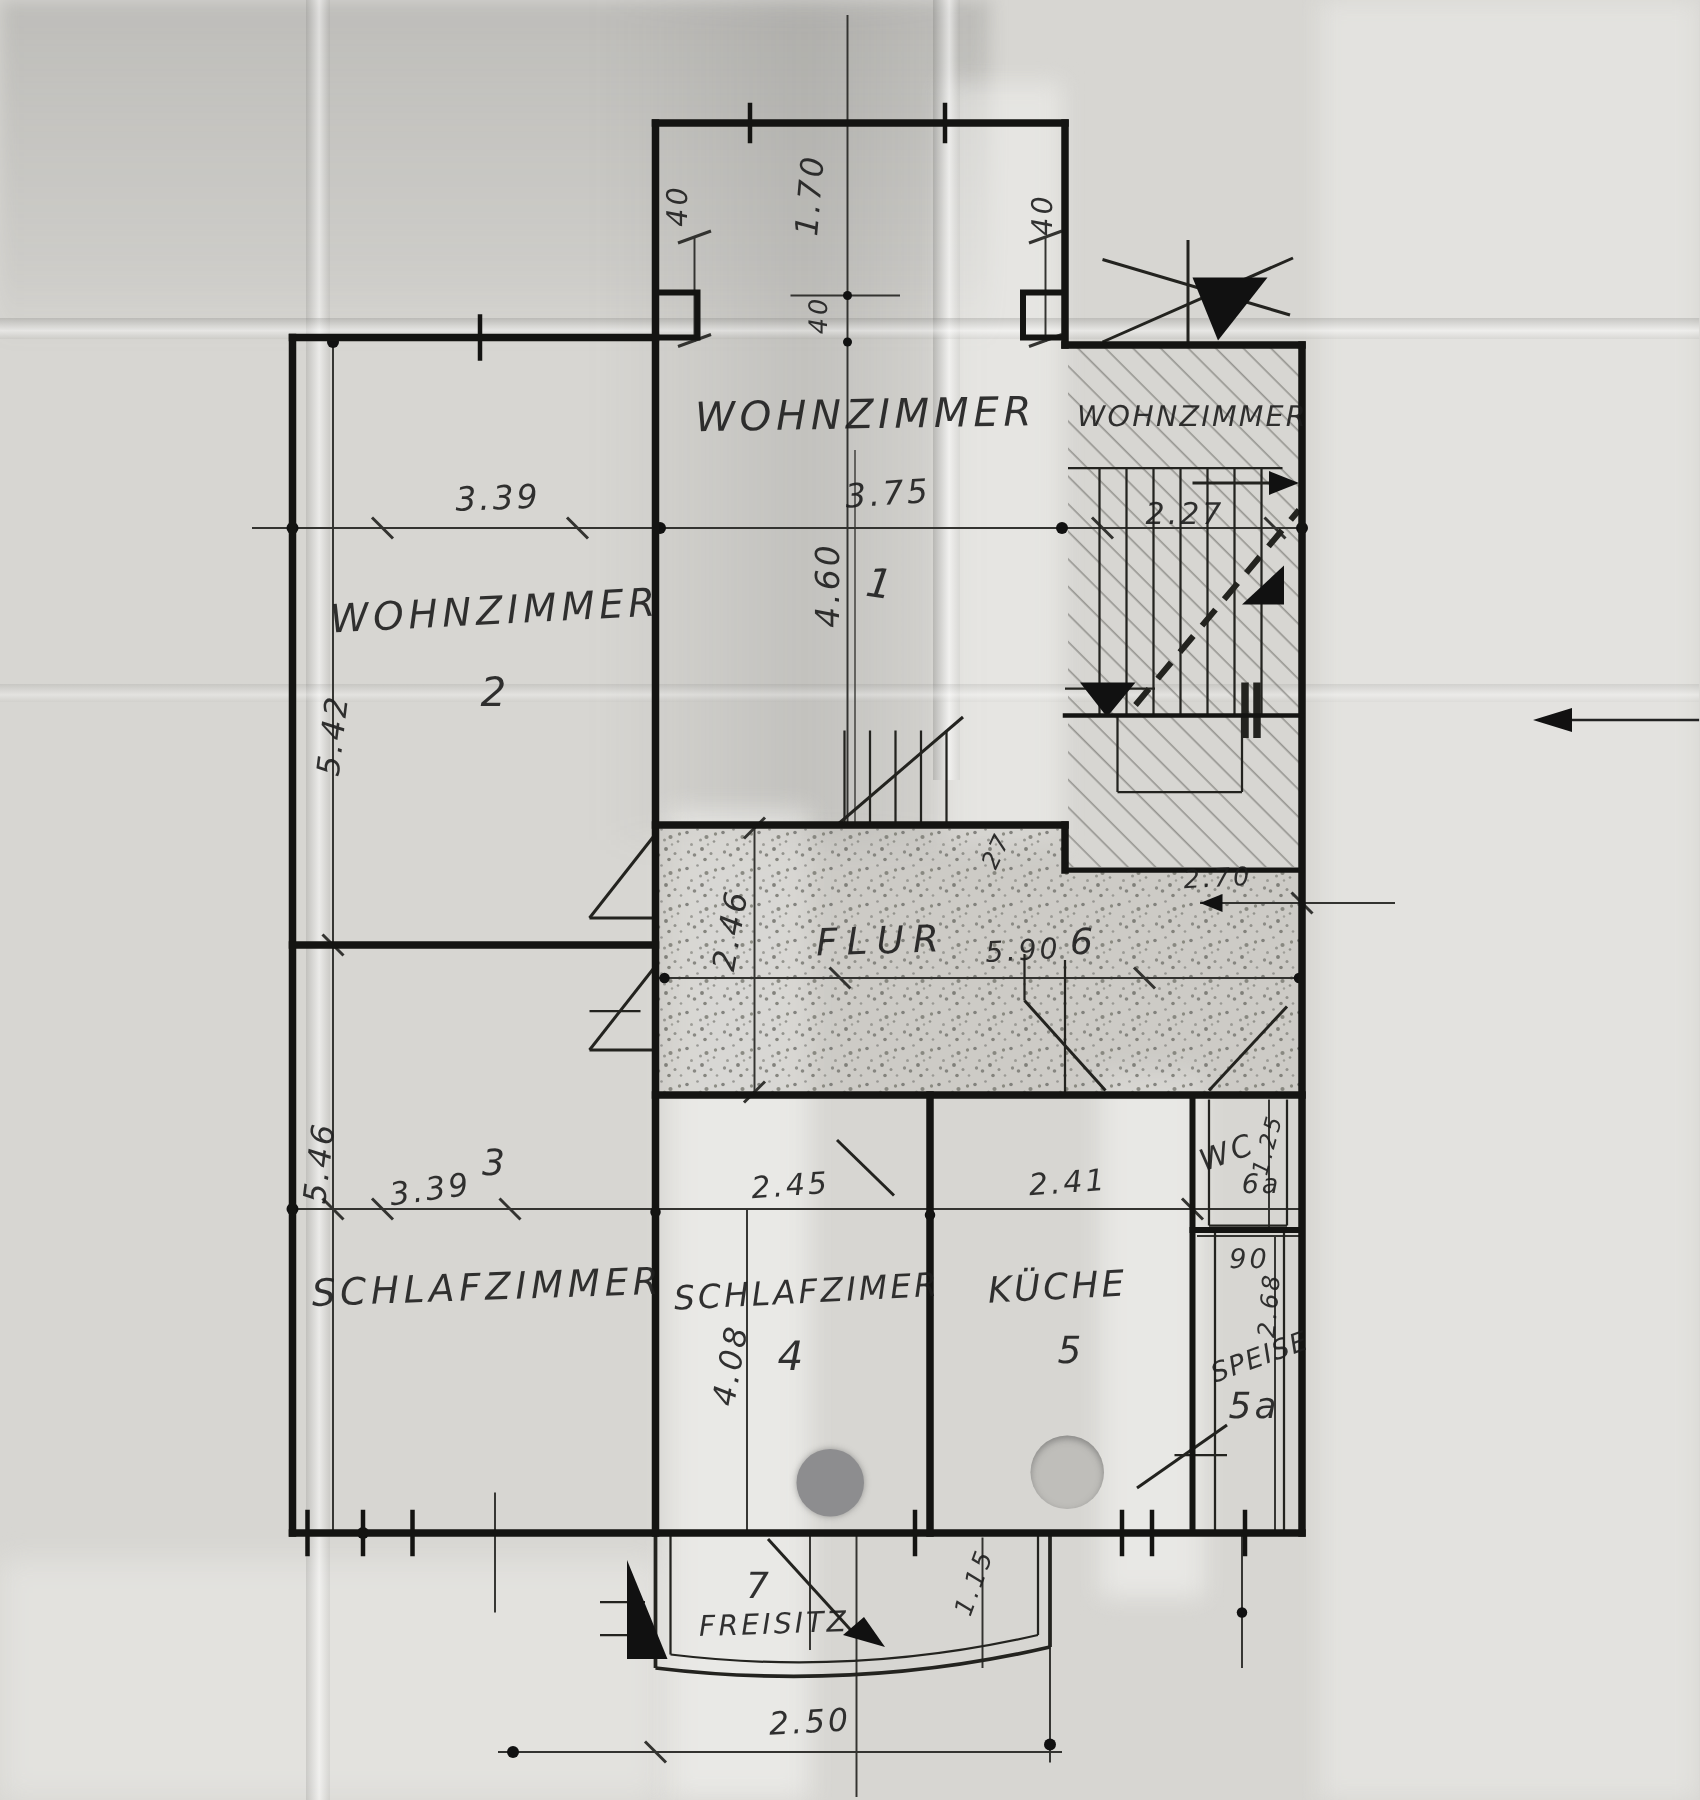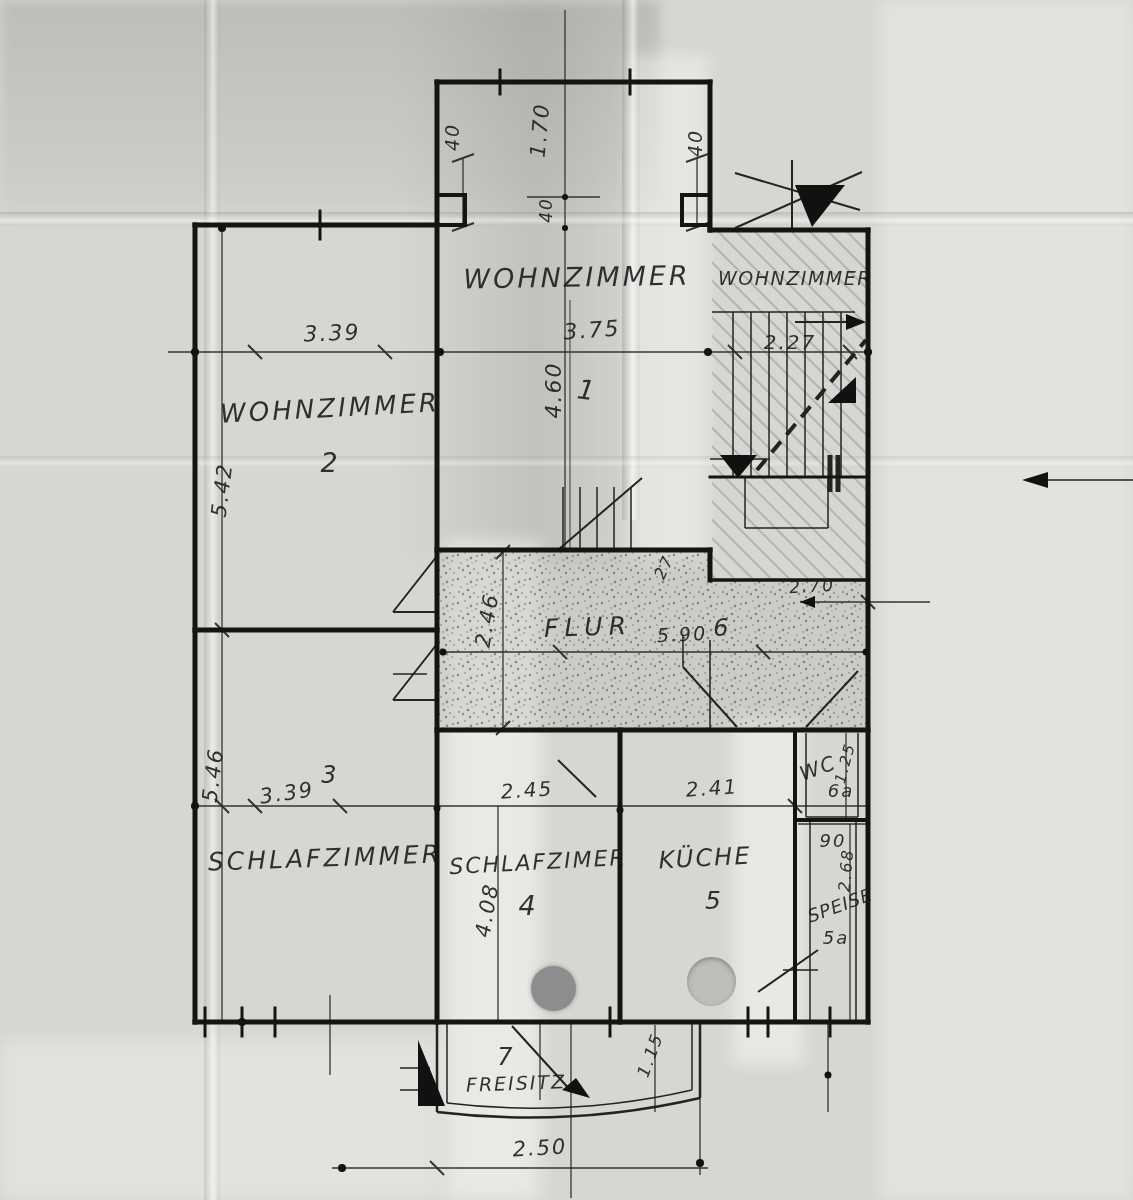--- a/index.html
+++ b/index.html
@@ -310,20 +310,20 @@
   <div class="lbl" style="left:714px;top:900px;font-size:25px;">5</div>
   <div class="lbl" style="left:712px;top:788px;font-size:20px;transform:translate(-50%,-50%) rotate(-4deg)">2.41</div>
 
   <div class="lbl" style="left:818px;top:768px;font-size:20px;transform:translate(-50%,-50%) rotate(-20deg)">WC</div>
   <div class="lbl" style="left:841px;top:790px;font-size:18px;">6a</div>
   <div class="lbl" style="left:845px;top:763px;font-size:15px;transform:translate(-50%,-50%) rotate(-75deg)">1.25</div>
 
   <div class="lbl" style="left:833px;top:840px;font-size:18px;">90</div>
   <div class="lbl" style="left:846px;top:870px;font-size:16px;transform:translate(-50%,-50%) rotate(-85deg)">2.68</div>
   <div class="lbl" style="left:840px;top:905px;font-size:18px;letter-spacing:1px;transform:translate(-50%,-50%) rotate(-20deg)">SPEISE</div>
-  <div class="lbl" style="left:836px;top:937px;font-size:18px;">5a</div>
+  <div class="lbl" style="left:836px;top:937px;font-size:24px;">5a</div>
 
   <div class="lbl" style="left:506px;top:1057px;font-size:24px;">7</div>
   <div class="lbl" style="left:516px;top:1083px;font-size:19px;transform:translate(-50%,-50%) rotate(-2deg)">FREISITZ</div>
   <div class="lbl" style="left:540px;top:1148px;font-size:21px;transform:translate(-50%,-50%) rotate(-3deg)">2.50</div>
   <div class="lbl" style="left:650px;top:1055px;font-size:17px;transform:translate(-50%,-50%) rotate(-70deg)">1.15</div>
 
 </div>
 
 </body></html>

